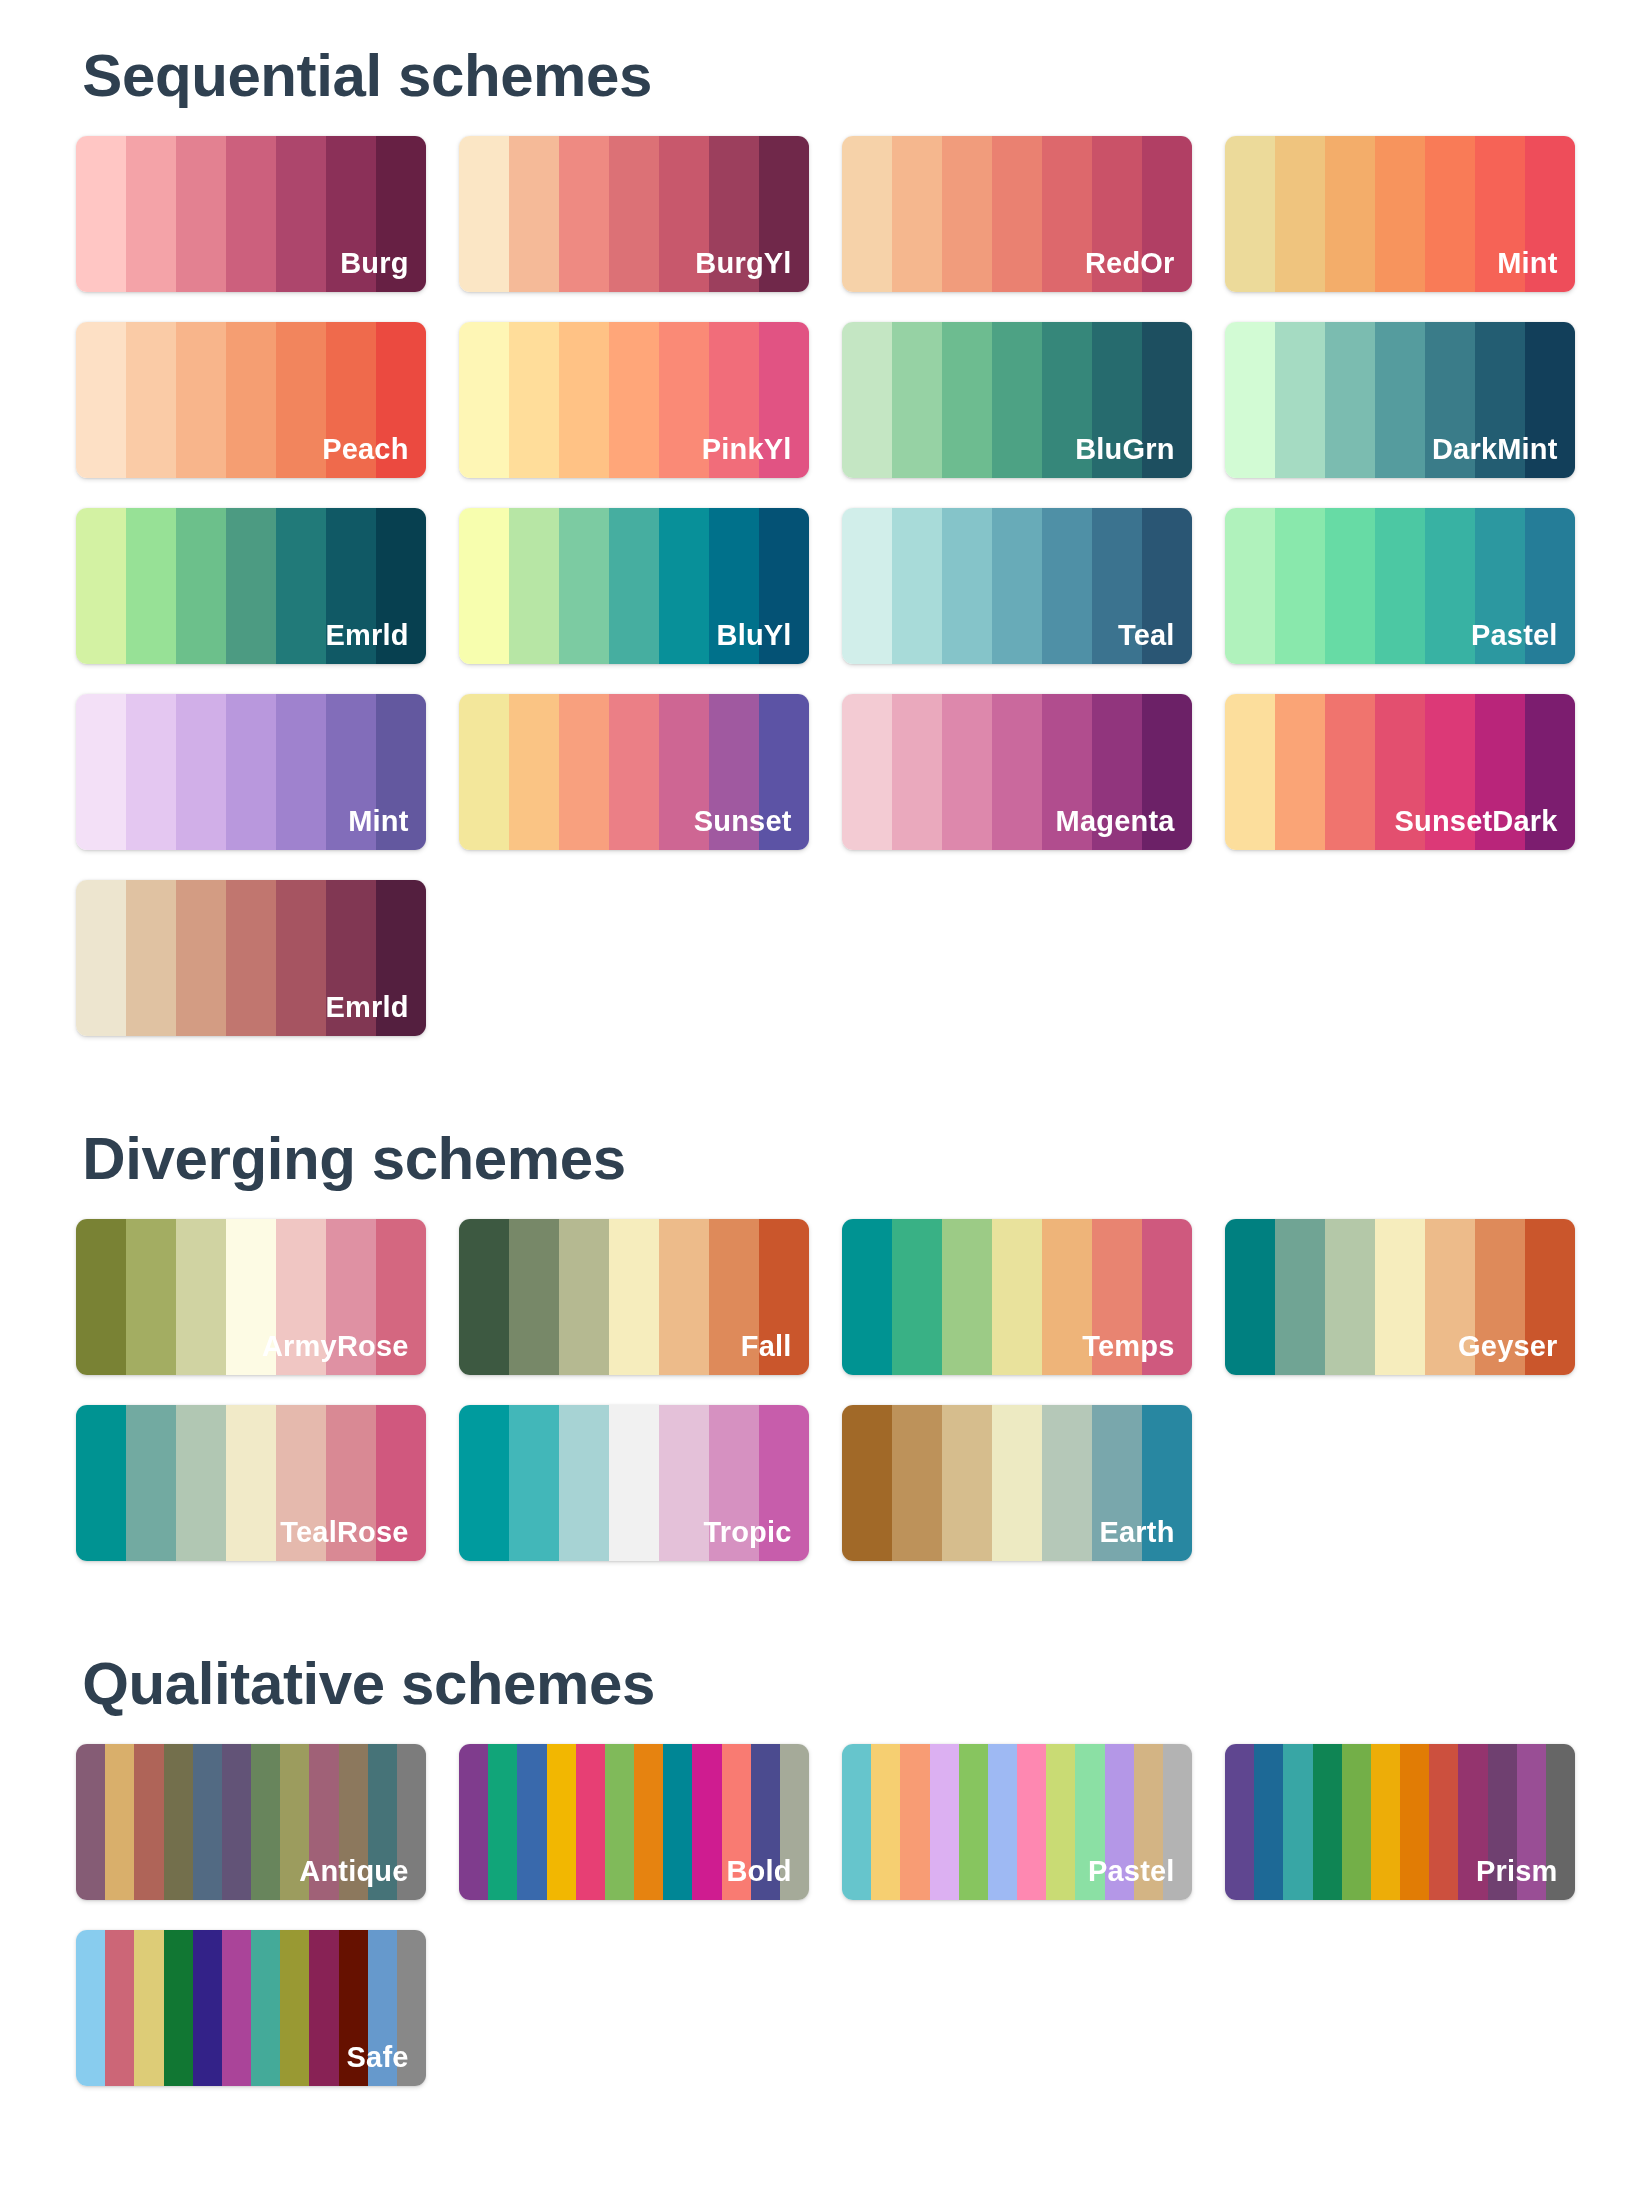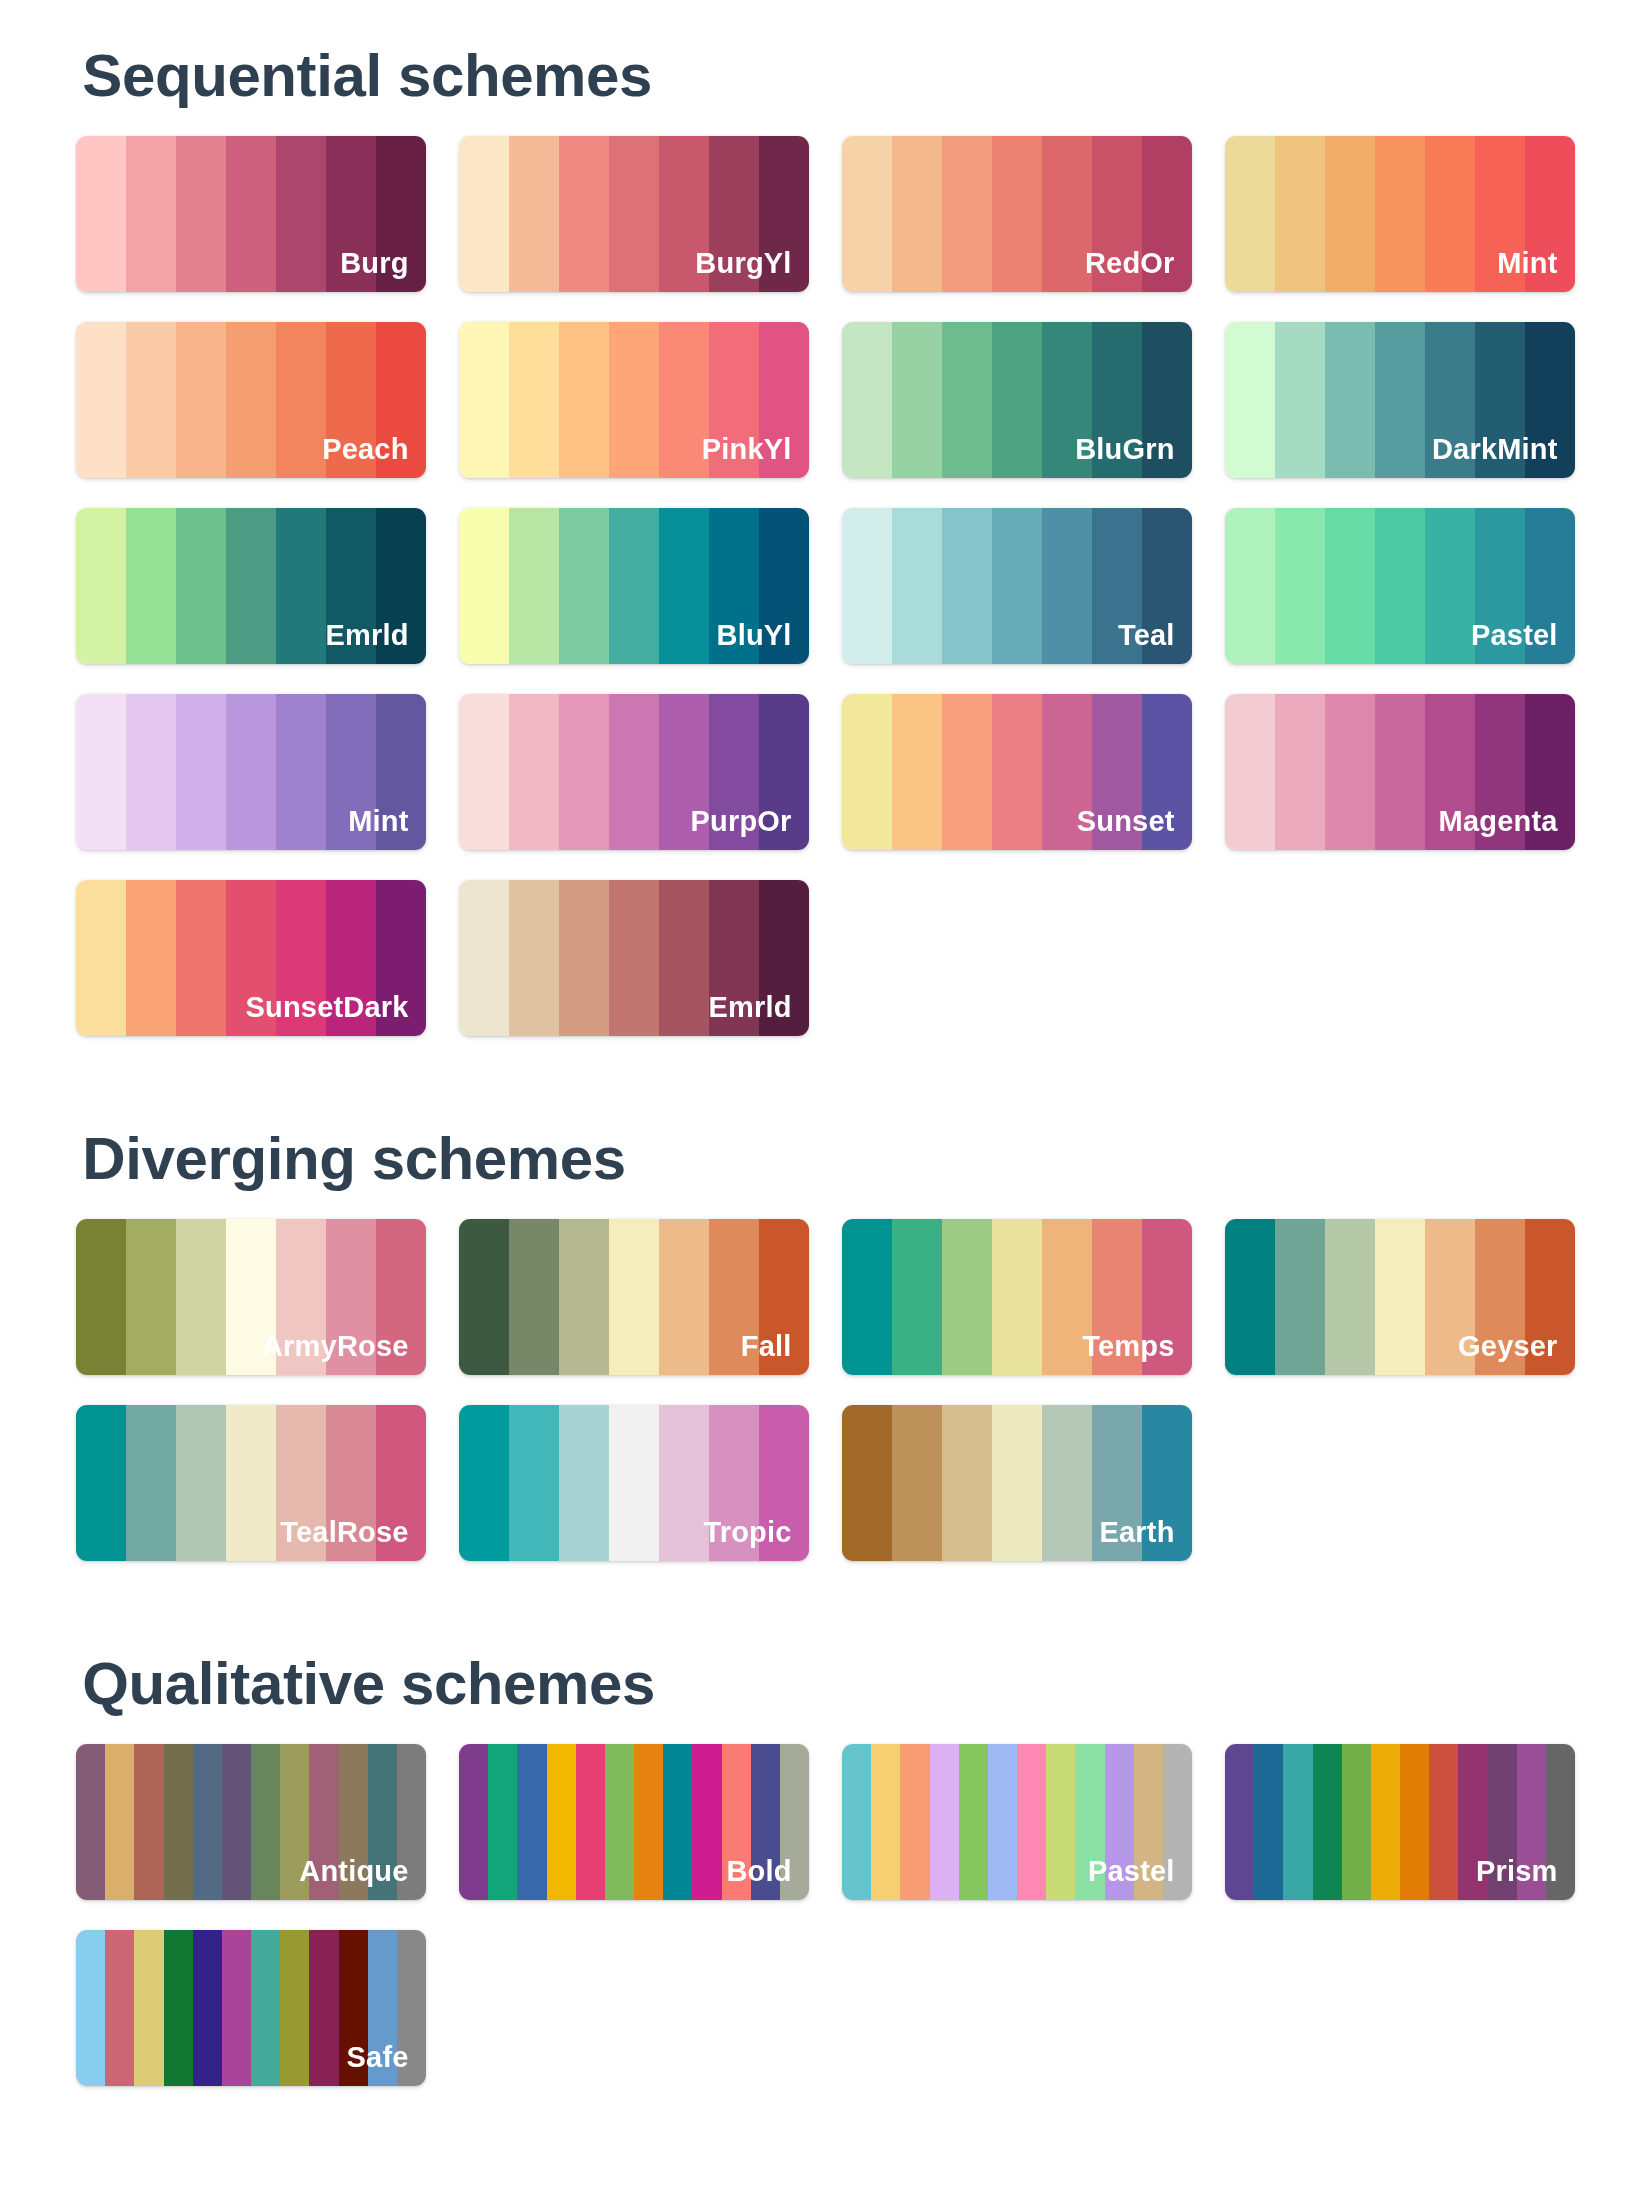--- a/index.html
+++ b/index.html
@@ -207,30 +207,20 @@
         </div>
         <div class="card">
           <div class="swatch" title="#f3e0f7" style="background: rgb(243, 224, 247);"></div>
           <div class="swatch" title="#e4c7f1" style="background: rgb(228, 199, 241);"></div>
           <div class="swatch" title="#d1afe8" style="background: rgb(209, 175, 232);"></div>
           <div class="swatch" title="#b998dd" style="background: rgb(185, 152, 221);"></div>
           <div class="swatch" title="#9f82ce" style="background: rgb(159, 130, 206);"></div>
           <div class="swatch" title="#826dba" style="background: rgb(130, 109, 186);"></div>
           <div class="swatch" title="#63589f" style="background: rgb(99, 88, 159);"></div>
           <div class="card-label">Mint</div>
-        </div>
-        <div class="card">
-          <div class="swatch" title="#f9ddda" style="background: rgb(249, 221, 218);"></div>
-          <div class="swatch" title="#f2b9c4" style="background: rgb(242, 185, 196);"></div>
-          <div class="swatch" title="#e597b9" style="background: rgb(229, 151, 185);"></div>
-          <div class="swatch" title="#ce78b3" style="background: rgb(206, 120, 179);"></div>
-          <div class="swatch" title="#ad5fad" style="background: rgb(173, 95, 173);"></div>
-          <div class="swatch" title="#834ba0" style="background: rgb(131, 75, 160);"></div>
-          <div class="swatch" title="#573b88" style="background: rgb(87, 59, 136);"></div>
-          <div class="card-label">PurpOr</div>
         </div>
         <div class="card">
           <div class="swatch" title="#f3e79b" style="background: rgb(243, 231, 155);"></div>
           <div class="swatch" title="#fac484" style="background: rgb(250, 196, 132);"></div>
           <div class="swatch" title="#f8a07e" style="background: rgb(248, 160, 126);"></div>
           <div class="swatch" title="#eb7f86" style="background: rgb(235, 127, 134);"></div>
           <div class="swatch" title="#ce6693" style="background: rgb(206, 102, 147);"></div>
           <div class="swatch" title="#a059a0" style="background: rgb(160, 89, 160);"></div>
           <div class="swatch" title="#5c53a5" style="background: rgb(92, 83, 165);"></div>
           <div class="card-label">Sunset</div>

